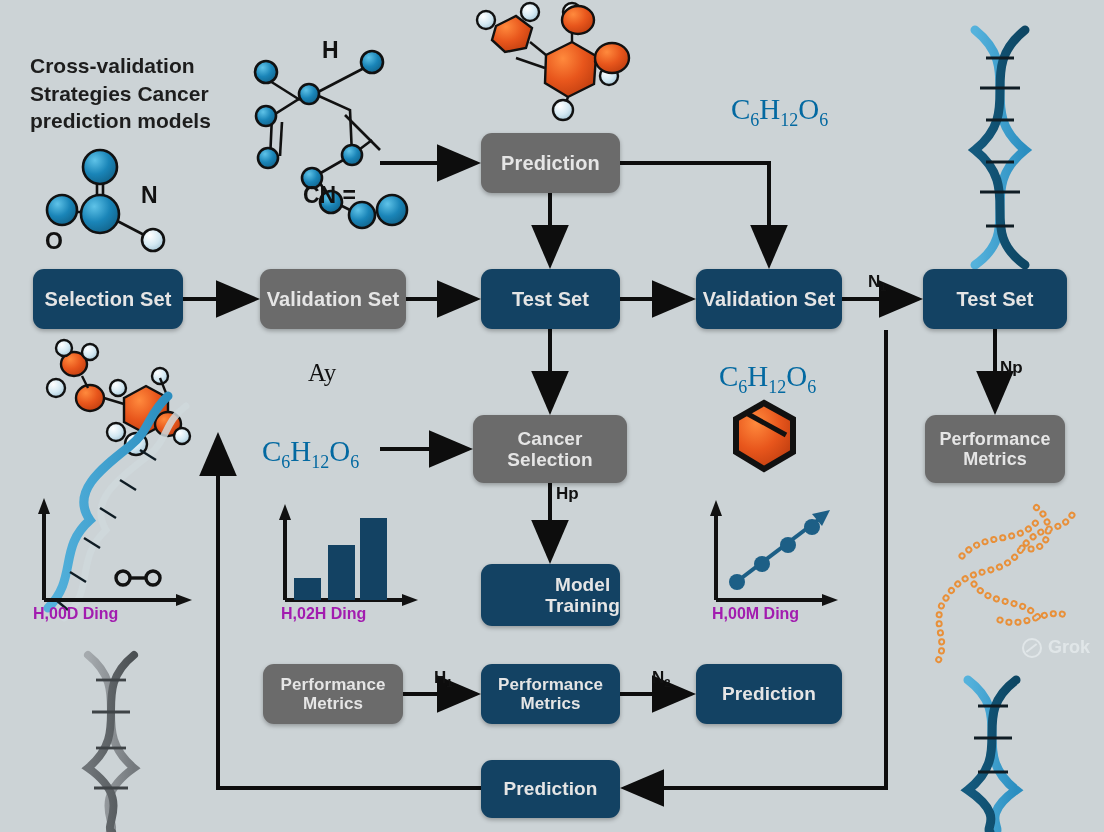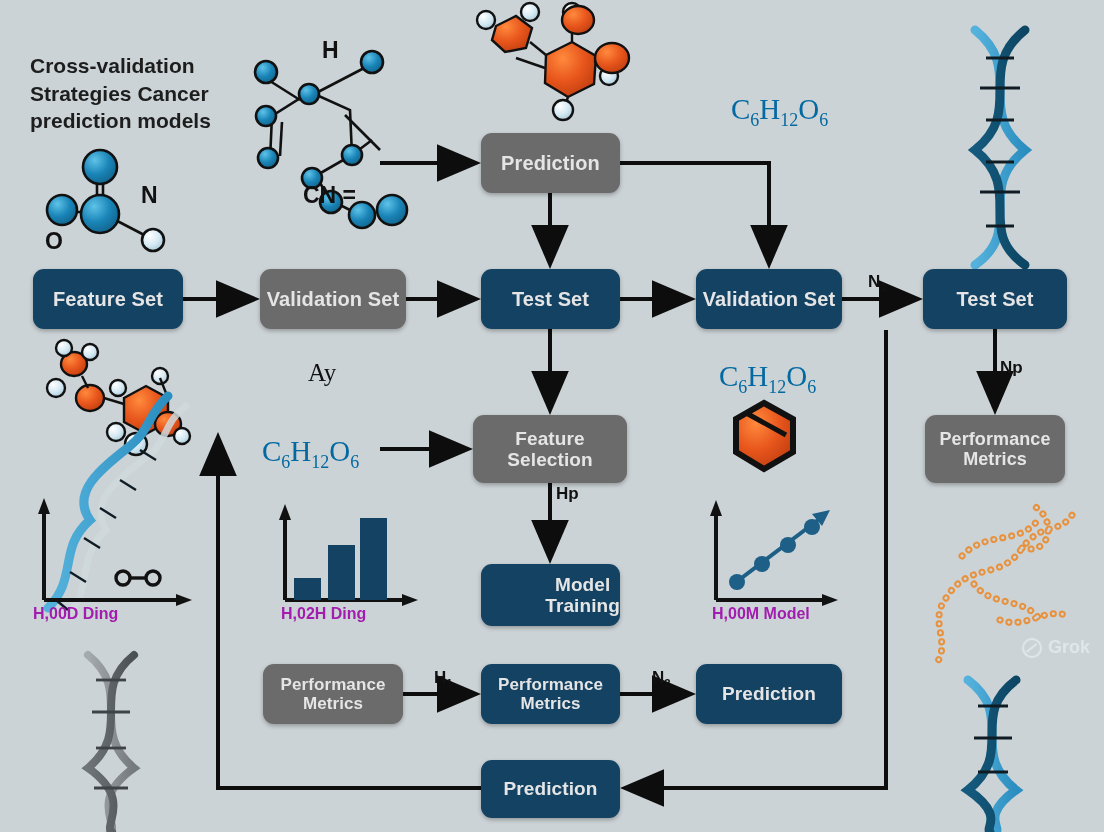--- a/index.html
+++ b/index.html
@@ -338,36 +338,36 @@
       <path d="M481,788 L218,788 L218,440"></path>
     </g>
   </svg>
 
   <div class="title">Cross-validation Strategies Cancer prediction models</div>
 
   <div class="node navy" style="left:481px;top:133px;width:139px;height:60px;font-size:20px;background:#6b6b6b;">
     <span>Prediction</span>
   </div>
   <div class="node navy" style="left:33px;top:269px;width:150px;height:60px;font-size:20px;">
-    <span>Feature Set</span>
+    <span>Selection Set</span>
   </div>
   <div class="node gray" style="left:260px;top:269px;width:146px;height:60px;font-size:20px;">
     <span>Validation Set</span>
   </div>
   <div class="node navy" style="left:481px;top:269px;width:139px;height:60px;font-size:20px;">
     <span>Test Set</span>
   </div>
   <div class="node navy" style="left:696px;top:269px;width:146px;height:60px;font-size:20px;">
     <span>Validation Set</span>
   </div>
   <div class="node navy" style="left:923px;top:269px;width:144px;height:60px;font-size:20px;">
     <span>Test Set</span>
   </div>
   <div class="node gray" style="left:473px;top:415px;width:154px;height:68px;font-size:19px;">
-    <span style="white-space:pre-line">Feature
+    <span style="white-space:pre-line">Cancer
 Selection</span>
   </div>
   <div class="node gray" style="left:925px;top:415px;width:140px;height:68px;font-size:18px;">
     <span style="white-space:pre-line">Performance
 Metrics</span>
   </div>
   <div class="node navy" style="left:481px;top:564px;width:139px;height:62px;font-size:19px;justify-content:flex-end;">
     <span style="white-space:pre-line">Model
 Training</span>
   </div>
@@ -414,20 +414,20 @@
 
   <div class="plain-label" style="left:308px;top:359px;">Ay</div>
 
   <div class="atom-label" style="left:322px;top:37px;">H</div>
   <div class="atom-label" style="left:303px;top:182px;">CN =</div>
   <div class="atom-label" style="left:141px;top:182px;">N</div>
   <div class="atom-label" style="left:45px;top:228px;">O</div>
 
   <div class="chart-label" style="left:33px;top:605px;">H,00D Ding</div>
   <div class="chart-label" style="left:281px;top:605px;">H,02H Ding</div>
-  <div class="chart-label" style="left:712px;top:605px;">H,00M Model</div>
+  <div class="chart-label" style="left:712px;top:605px;">H,00M Ding</div>
 
   <div class="watermark">
     <span class="wm-mark"></span>
     <span>Grok</span>
   </div>
 
 </div>
 
 </body></html>

